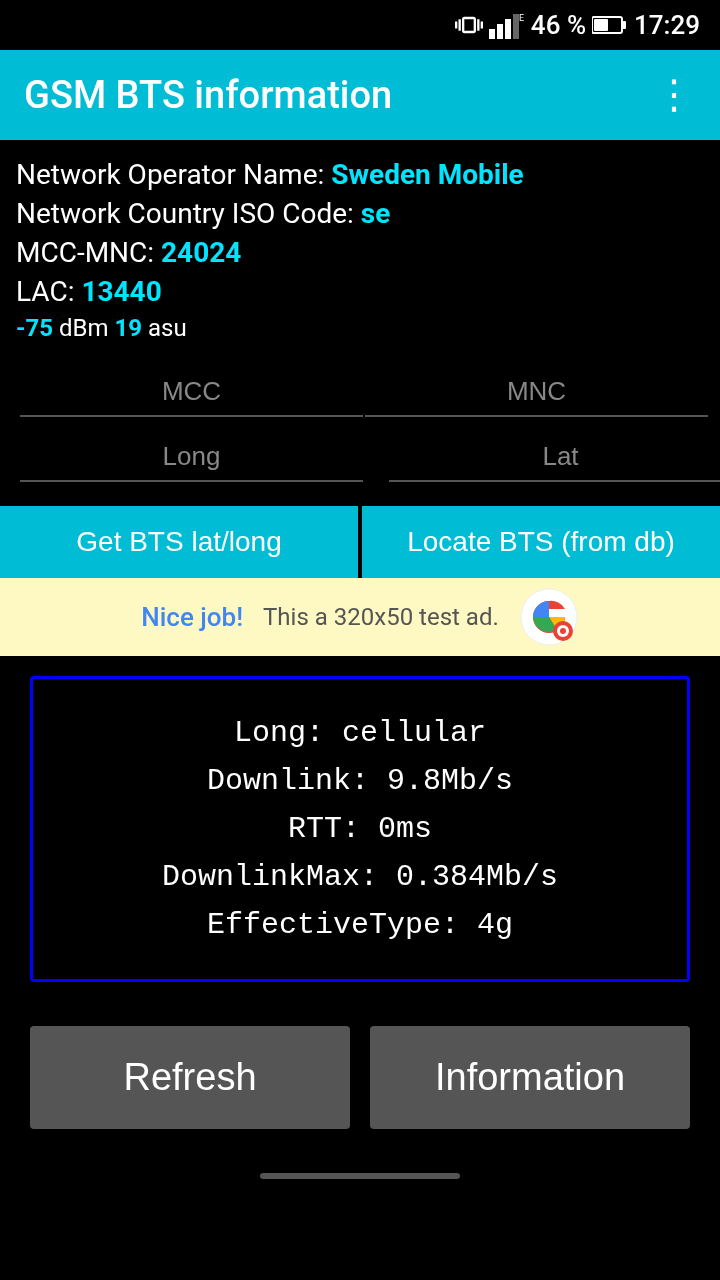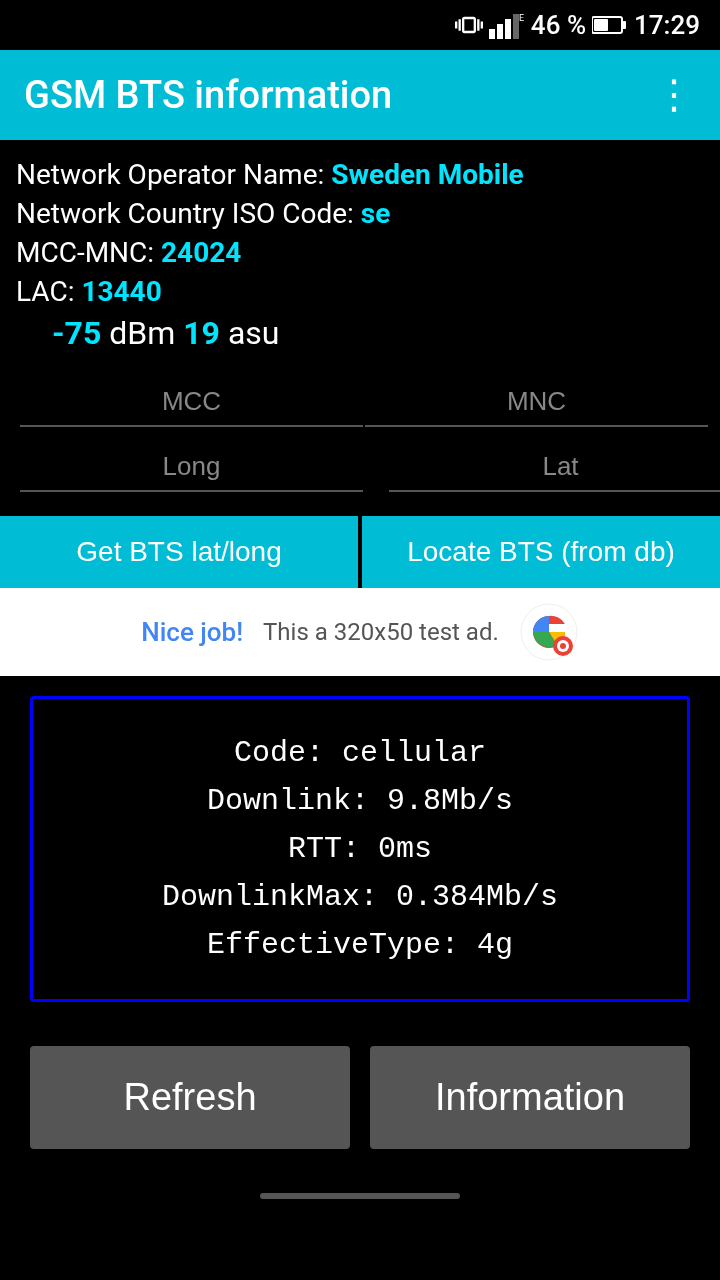--- a/index.html
+++ b/index.html
@@ -64,23 +64,22 @@
     .info-line {
       font-size: 28px;
       margin-bottom: 6px;
       color: #fff;
     }
     .info-line .value {
       color: #00E5FF;
       font-weight: bold;
     }
     .signal-line {
-      font-size: 32px;
+      font-size: 24px;
       margin-top: 4px;
-      margin-left: 36px;
     }
     .signal-line .neg {
       color: #00E5FF;
       font-weight: bold;
     }
     .signal-line .asu {
       color: #00E5FF;
       font-weight: bold;
     }
 
@@ -144,22 +143,22 @@
       padding: 20px 10px;
       cursor: pointer;
       text-align: center;
     }
     .btn-cyan:first-child {
       margin-right: 4px;
     }
 
     
     .ad-banner {
-      background: #ffffff;
-      height: 88px;
+      background: #fef9c3;
+      height: 78px;
       display: flex;
       align-items: center;
       justify-content: center;
       gap: 20px;
       padding: 0 20px;
       margin: 0;
     }
     .ad-nice {
       color: #4285F4;
       font-size: 26px;
@@ -302,21 +301,21 @@
     <path d="M30 30 L46 30 A16 16 0 0 1 38 43Z" fill="#FBBC05"></path>
     <path d="M30 30 L38 43 A16 16 0 0 1 14 30Z" fill="#34A853"></path>
     <path d="M30 14 A16 16 0 0 0 14 30 L30 30Z" fill="#4285F4"></path>
     <circle cx="44" cy="44" r="10" fill="#EA4335"></circle>
     <circle cx="44" cy="44" r="6" fill="#fff"></circle>
     <circle cx="44" cy="44" r="3" fill="#EA4335"></circle>
   </svg>
 </div>
 
 <div class="net-info-box">
-  <div class="net-info-line">Code: cellular</div>
+  <div class="net-info-line">Long: cellular</div>
   <div class="net-info-line">Downlink: 9.8Mb/s</div>
   <div class="net-info-line">RTT: 0ms</div>
   <div class="net-info-line">DownlinkMax: 0.384Mb/s</div>
   <div class="net-info-line">EffectiveType: 4g</div>
 </div>
 
 <div class="bottom-btn-row">
   <button class="btn-gray">Refresh</button>
   <button class="btn-gray">Information</button>
 </div>

